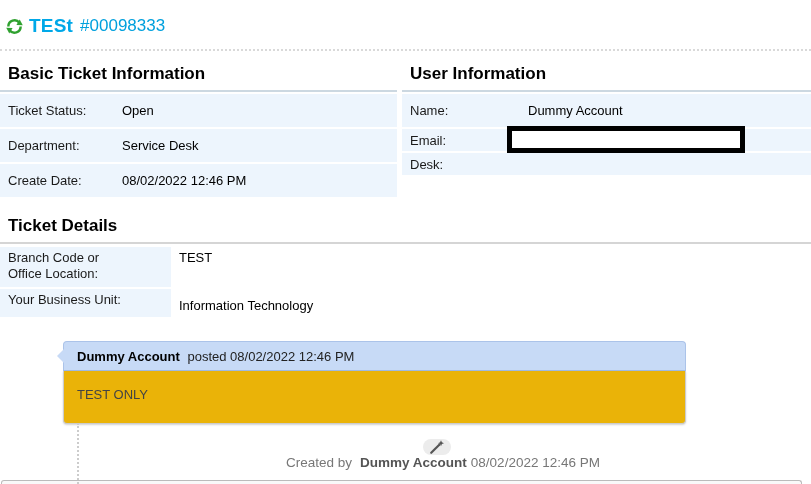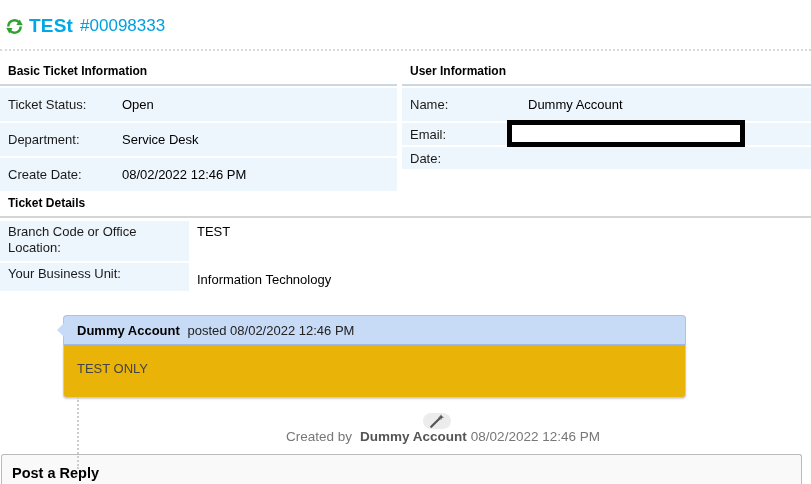--- a/index.html
+++ b/index.html
@@ -24,38 +24,38 @@
          border: 1px solid #aaa; border-radius: 4px;
          background: linear-gradient(#fdfdfd, #e8e8e8); cursor: pointer; }
   .btn svg { display: block; }
 
   .dotted-sep { border: none; border-top: 2px dotted #d9d9d9; margin: 10px 0 10px 0; }
 
   
   .info-cols { display: flex; gap: 5px; }
   .col-left  { width: 397px; }
   .col-right { width: 409px; }
-  .section-heading { font-weight: bold; font-size: 12px; color: #000;
+  .section-heading { font-weight: bold; font-size: 17px; color: #000;
                      padding: 3px 8px 6px; border-bottom: 2px solid #ccd8e1; }
   .info-rows { margin-top: 2px; }
   .info-row { position: relative; display: flex; align-items: center;
               background: #edf5fd; margin-bottom: 2px; min-height: 22px; }
   .info-row .lbl { flex-shrink: 0; padding: 3px 0 3px 8px; color: #1a1a1a; }
   .col-left  .lbl { width: 122px; }
   .col-right .lbl { width: 126px; }
   .info-row .val { padding: 9px 0; color: #000; }
   .redaction-box { position: absolute; left: 105px; top: -3px; z-index: 2;
                    width: 238px; height: 27px; background: #fff; border: 5px solid #000; }
 
   
-  .details-section { }
+  .details-section { margin-top: 14px; }
   .details-section .section-heading { border-bottom-color: #d5d5d5; }
   .detail-rows { margin-top: 3px; }
   .detail-row { display: flex; margin-bottom: 2px; }
-  .detail-row .dlbl { flex-shrink: 0; width: 189px; background: #edf5fd;
+  .detail-row .dlbl { flex-shrink: 0; width: 171px; background: #edf5fd;
                       padding: 3px 45px 5px 8px; color: #1a1a1a; line-height: 16px; }
   .detail-row .dval { padding: 3px 0 3px 8px; color: #000; }
   .detail-row.row-business .dlbl { padding-bottom: 9px; }
   .detail-row.row-business .dval { padding-top: 9px; }
 
   
   .thread { margin: 24px 0 0 63px; width: 623px; }
   .thread-header { position: relative; background: #c7daf6;
                    border: 1px solid #abc3e9; border-bottom-color: #9fb9e2;
                    border-radius: 4px 4px 0 0; padding: 7px 13px 6px; color: #222; }
@@ -132,21 +132,21 @@
       <div class="info-row">
         <span class="lbl">Name:</span>
         <span class="val">Dummy Account</span>
       </div>
       <div class="info-row">
         <span class="lbl">Email:</span>
         <span class="val"></span>
         <span class="redaction-box"></span>
       </div>
       <div class="info-row">
-        <span class="lbl">Date:</span>
+        <span class="lbl">Desk:</span>
         <span class="val"></span>
       </div>
     </div>
   </div>
 
 </div>
 
 <div class="details-section">
   <div class="section-heading">Ticket Details</div>
   <div class="detail-rows">

